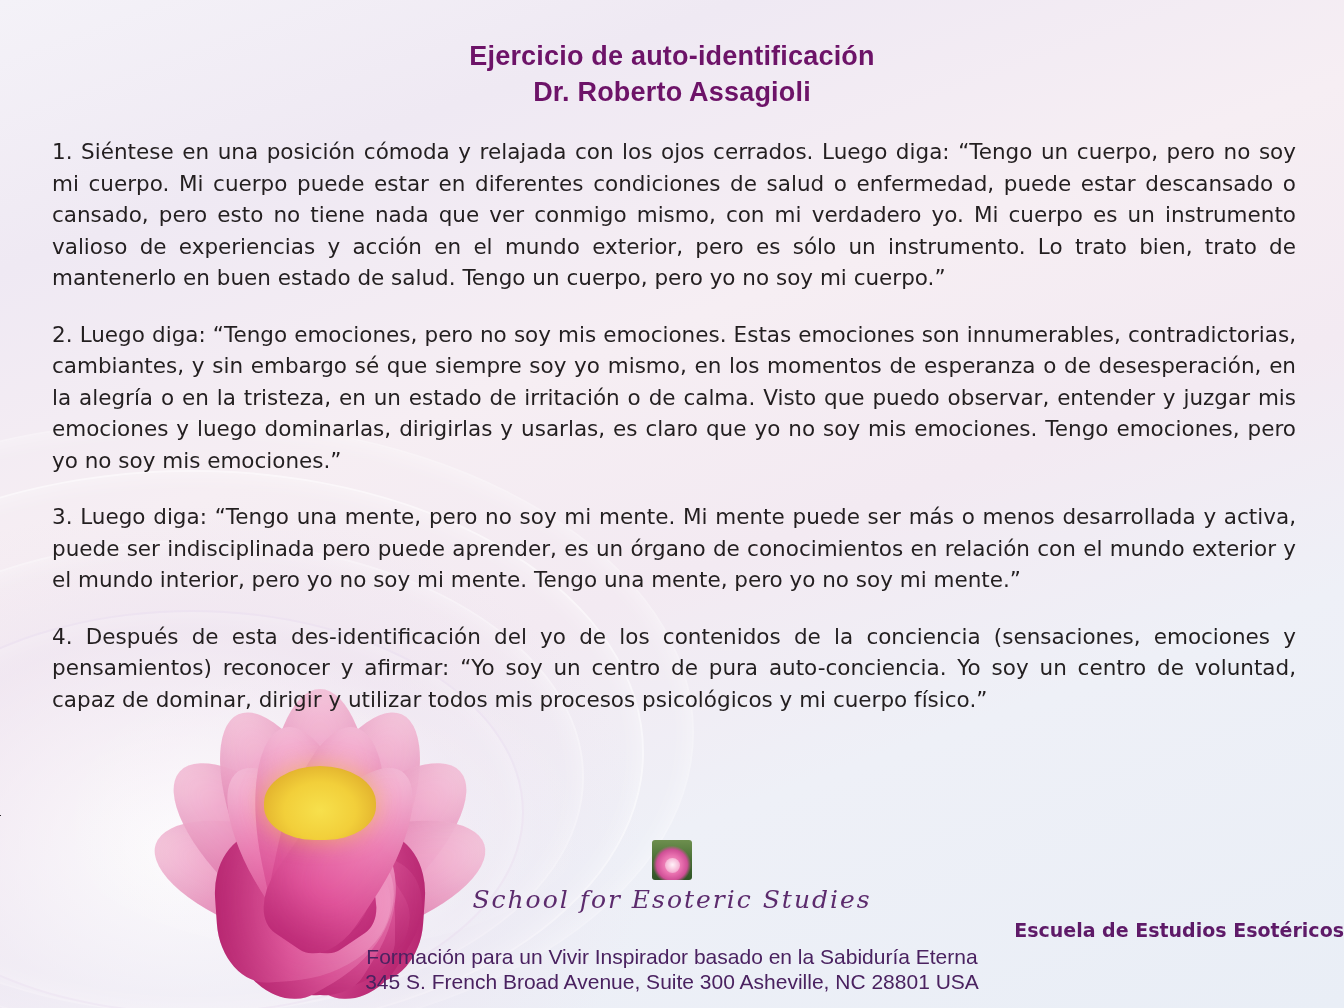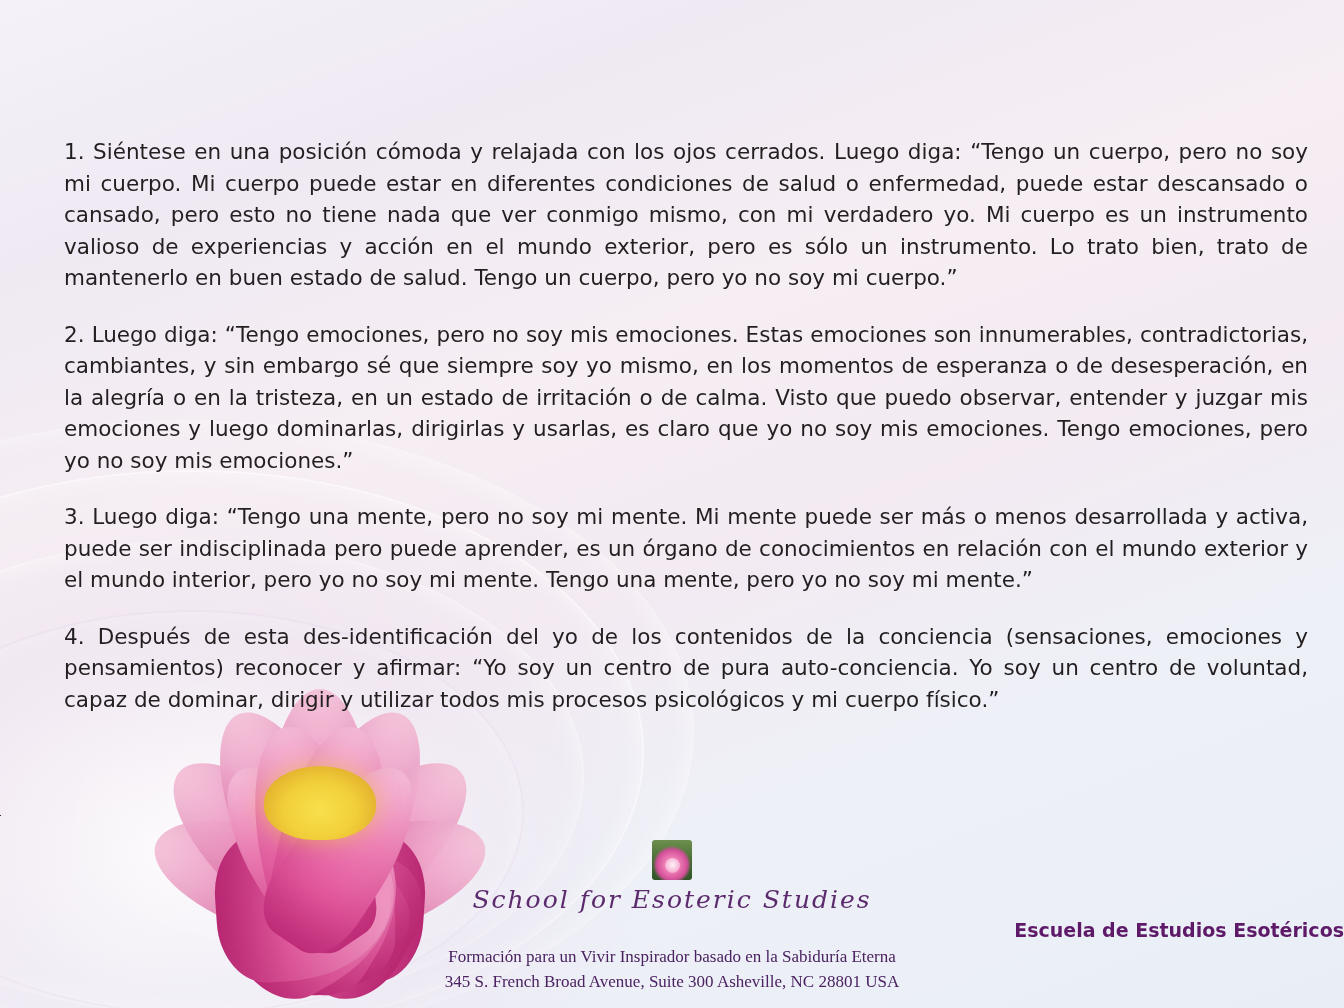--- a/index.html
+++ b/index.html
@@ -115,21 +115,21 @@
     font-weight: bold;
     font-size: 27px;
     line-height: 36px;
     letter-spacing: .2px;
     color: #6d1368;
   }
 
   .body-text {
     position: absolute;
     top: 136px;
-    left: 64px;
+    left: 52px;
     width: 1244px;
     color: #231f20;
     font-family: "DejaVu Sans", sans-serif;
     font-size: 21.5px;
     line-height: 31.5px;
     text-align: justify;
     text-justify: inter-word;
   }
   .body-text p {
     margin: 0 0 25px 0;
@@ -176,22 +176,22 @@
   }
   .school-name-es {
     font-family: "DejaVu Sans", sans-serif;
     font-weight: bold;
     font-size: 19px;
     color: #5e1a68;
     line-height: 28px;
     text-align: right;
   }
   .footer-line {
-    font-family: Liberation Serif, serif;
-    font-size: 17px;
+    font-family: Liberation Sans, sans-serif;
+    font-size: 21px;
     line-height: 25px;
     color: #4a2260;
   }
   .footer-line.url {
     color: #3c2a72;
   }
 
   
   #photo-credit {
     position: absolute;
@@ -236,20 +236,22 @@
     <div class="petal outer" style="transform: rotate(86deg) translateY(78px);"></div>
 
     <div class="petal" style="transform: rotate(-34deg) translateY(28px) scale(.82);"></div>
     <div class="petal" style="transform: rotate(-12deg) translateY(14px) scale(.86);"></div>
     <div class="petal" style="transform: rotate(12deg) translateY(14px) scale(.86);"></div>
     <div class="petal" style="transform: rotate(34deg) translateY(28px) scale(.82);"></div>
     <div class="center"></div>
   </div>
 
   <div class="title-block">
+    <div class="title-line">Ejercicio de auto-identificación</div>
+    <div class="title-line">Dr. Roberto Assagioli</div>
   </div>
 
   <div class="body-text">
     <p>1. Siéntese en una posición cómoda y relajada con los ojos cerrados. Luego diga: “Tengo un cuerpo, pero no soy mi cuerpo. Mi cuerpo puede estar en diferentes condiciones de salud o enfermedad, puede estar descansado o cansado, pero esto no tiene nada que ver conmigo mismo, con mi verdadero yo. Mi cuerpo es un instrumento valioso de experiencias y acción en el mundo exterior, pero es sólo un instrumento. Lo trato bien, trato de mantenerlo en buen estado de salud. Tengo un cuerpo, pero yo no soy mi cuerpo.”</p>
     <p>2. Luego diga: “Tengo emociones, pero no soy mis emociones. Estas emociones son innumerables, contradictorias, cambiantes, y sin embargo sé que siempre soy yo mismo, en los momentos de esperanza o de desesperación, en la alegría o en la tristeza, en un estado de irritación o de calma. Visto que puedo observar, entender y juzgar mis emociones y luego dominarlas, dirigirlas y usarlas, es claro que yo no soy mis emociones. Tengo emociones, pero yo no soy mis emociones.”</p>
     <p>3. Luego diga: “Tengo una mente, pero no soy mi mente. Mi mente puede ser más o menos desarrollada y activa, puede ser indisciplinada pero puede aprender, es un órgano de conocimientos en relación con el mundo exterior y el mundo interior, pero yo no soy mi mente. Tengo una mente, pero yo no soy mi mente.”</p>
     <p>4. Después de esta des-identificación del yo de los contenidos de la conciencia (sensaciones, emociones y pensamientos) reconocer y afirmar: “Yo soy un centro de pura auto-conciencia. Yo soy un centro de voluntad, capaz de dominar, dirigir y utilizar todos mis procesos psicológicos y mi cuerpo físico.”</p>
   </div>
 
   <div id="footer">

